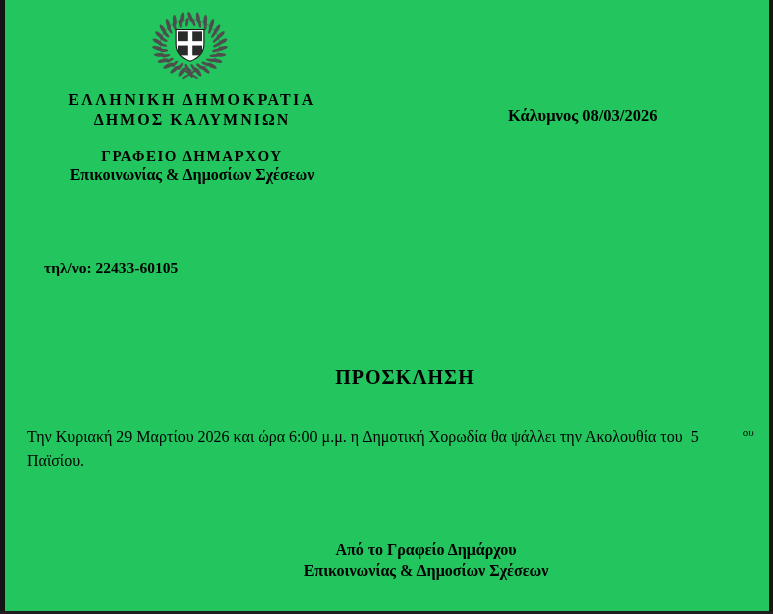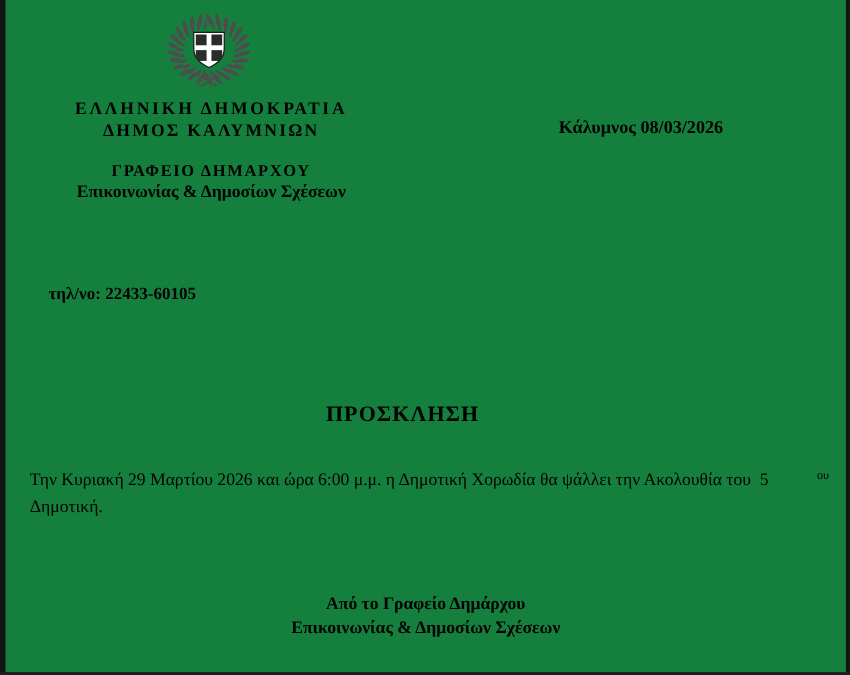--- a/index.html
+++ b/index.html
@@ -1,32 +1,32 @@
 <!DOCTYPE html>
 <html><head>
 <meta charset="utf-8">
 <style>
   html, body { margin: 0; padding: 0; background: #ffffff; }
   #doc {
     position: relative;
     width: 773px;
     height: 614px;
-    background: #15803d;
+    background: #22c55e;
     overflow: hidden;
     font-family: "Liberation Serif", "DejaVu Serif", serif;
     color: #000000;
   }
   .edge { position: absolute; }
   .edge-left   { left: 0; top: 0; width: 5px; height: 614px; background: #141414; }
   .edge-right  { left: 769px; top: 0; width: 4px; height: 614px; background: #141414; }
   .edge-bottom { left: 0; top: 611px; width: 773px; height: 3px; background: #1e1e1e; }
 
   .abs { position: absolute; }
   .b { font-weight: bold; }
-  .ctr { text-align: center; }
+  .ctr { text-align: center; padding-left: 39px; }
 
   #emblem { left: 141px; top: 8px; width: 98px; height: 74px; }
 
   .hdr-line { left: 8px; width: 368px; text-align: center; white-space: pre; }
   #republic     { top: 91px;  font-size: 16px; letter-spacing: 2.5px; }
   #municipality { top: 111px; font-size: 16px; letter-spacing: 2px; }
   #office       { top: 148px; font-size: 15px; letter-spacing: 1.5px; }
   #department   { top: 166px; font-size: 16px; }
 
   #place-date { left: 508px; top: 106px; font-size: 16.5px; white-space: pre; }
@@ -133,21 +133,21 @@
 
   <div class="abs hdr-line b" id="department">Επικοινωνίας &amp; Δημοσίων Σχέσεων</div>
 
 
   <div class="abs b" id="phone">τηλ/νο: 22433-60105</div>
 
   <div class="abs ctr b" id="title">ΠΡΟΣΚΛΗΣΗ</div>
 
   <div class="abs" id="body-text">
     <div class="body-line"><span>Την Κυριακή 29 Μαρτίου 2026 και ώρα 6:00 μ.μ. η Δημοτική Χορωδία θα ψάλλει την Ακολουθία του  5</span><span class="sup">ου</span></div>
-    <div class="body-line">Δημοτική.</div>
+    <div class="body-line">Παϊσίου.</div>
   </div>
 
   <div class="abs ctr b" id="footer">
     <div class="footer-line">Από το Γραφείο Δημάρχου</div>
     <div class="footer-line">Επικοινωνίας &amp; Δημοσίων Σχέσεων</div>
   </div>
 
 </div>
 
 </body></html>

